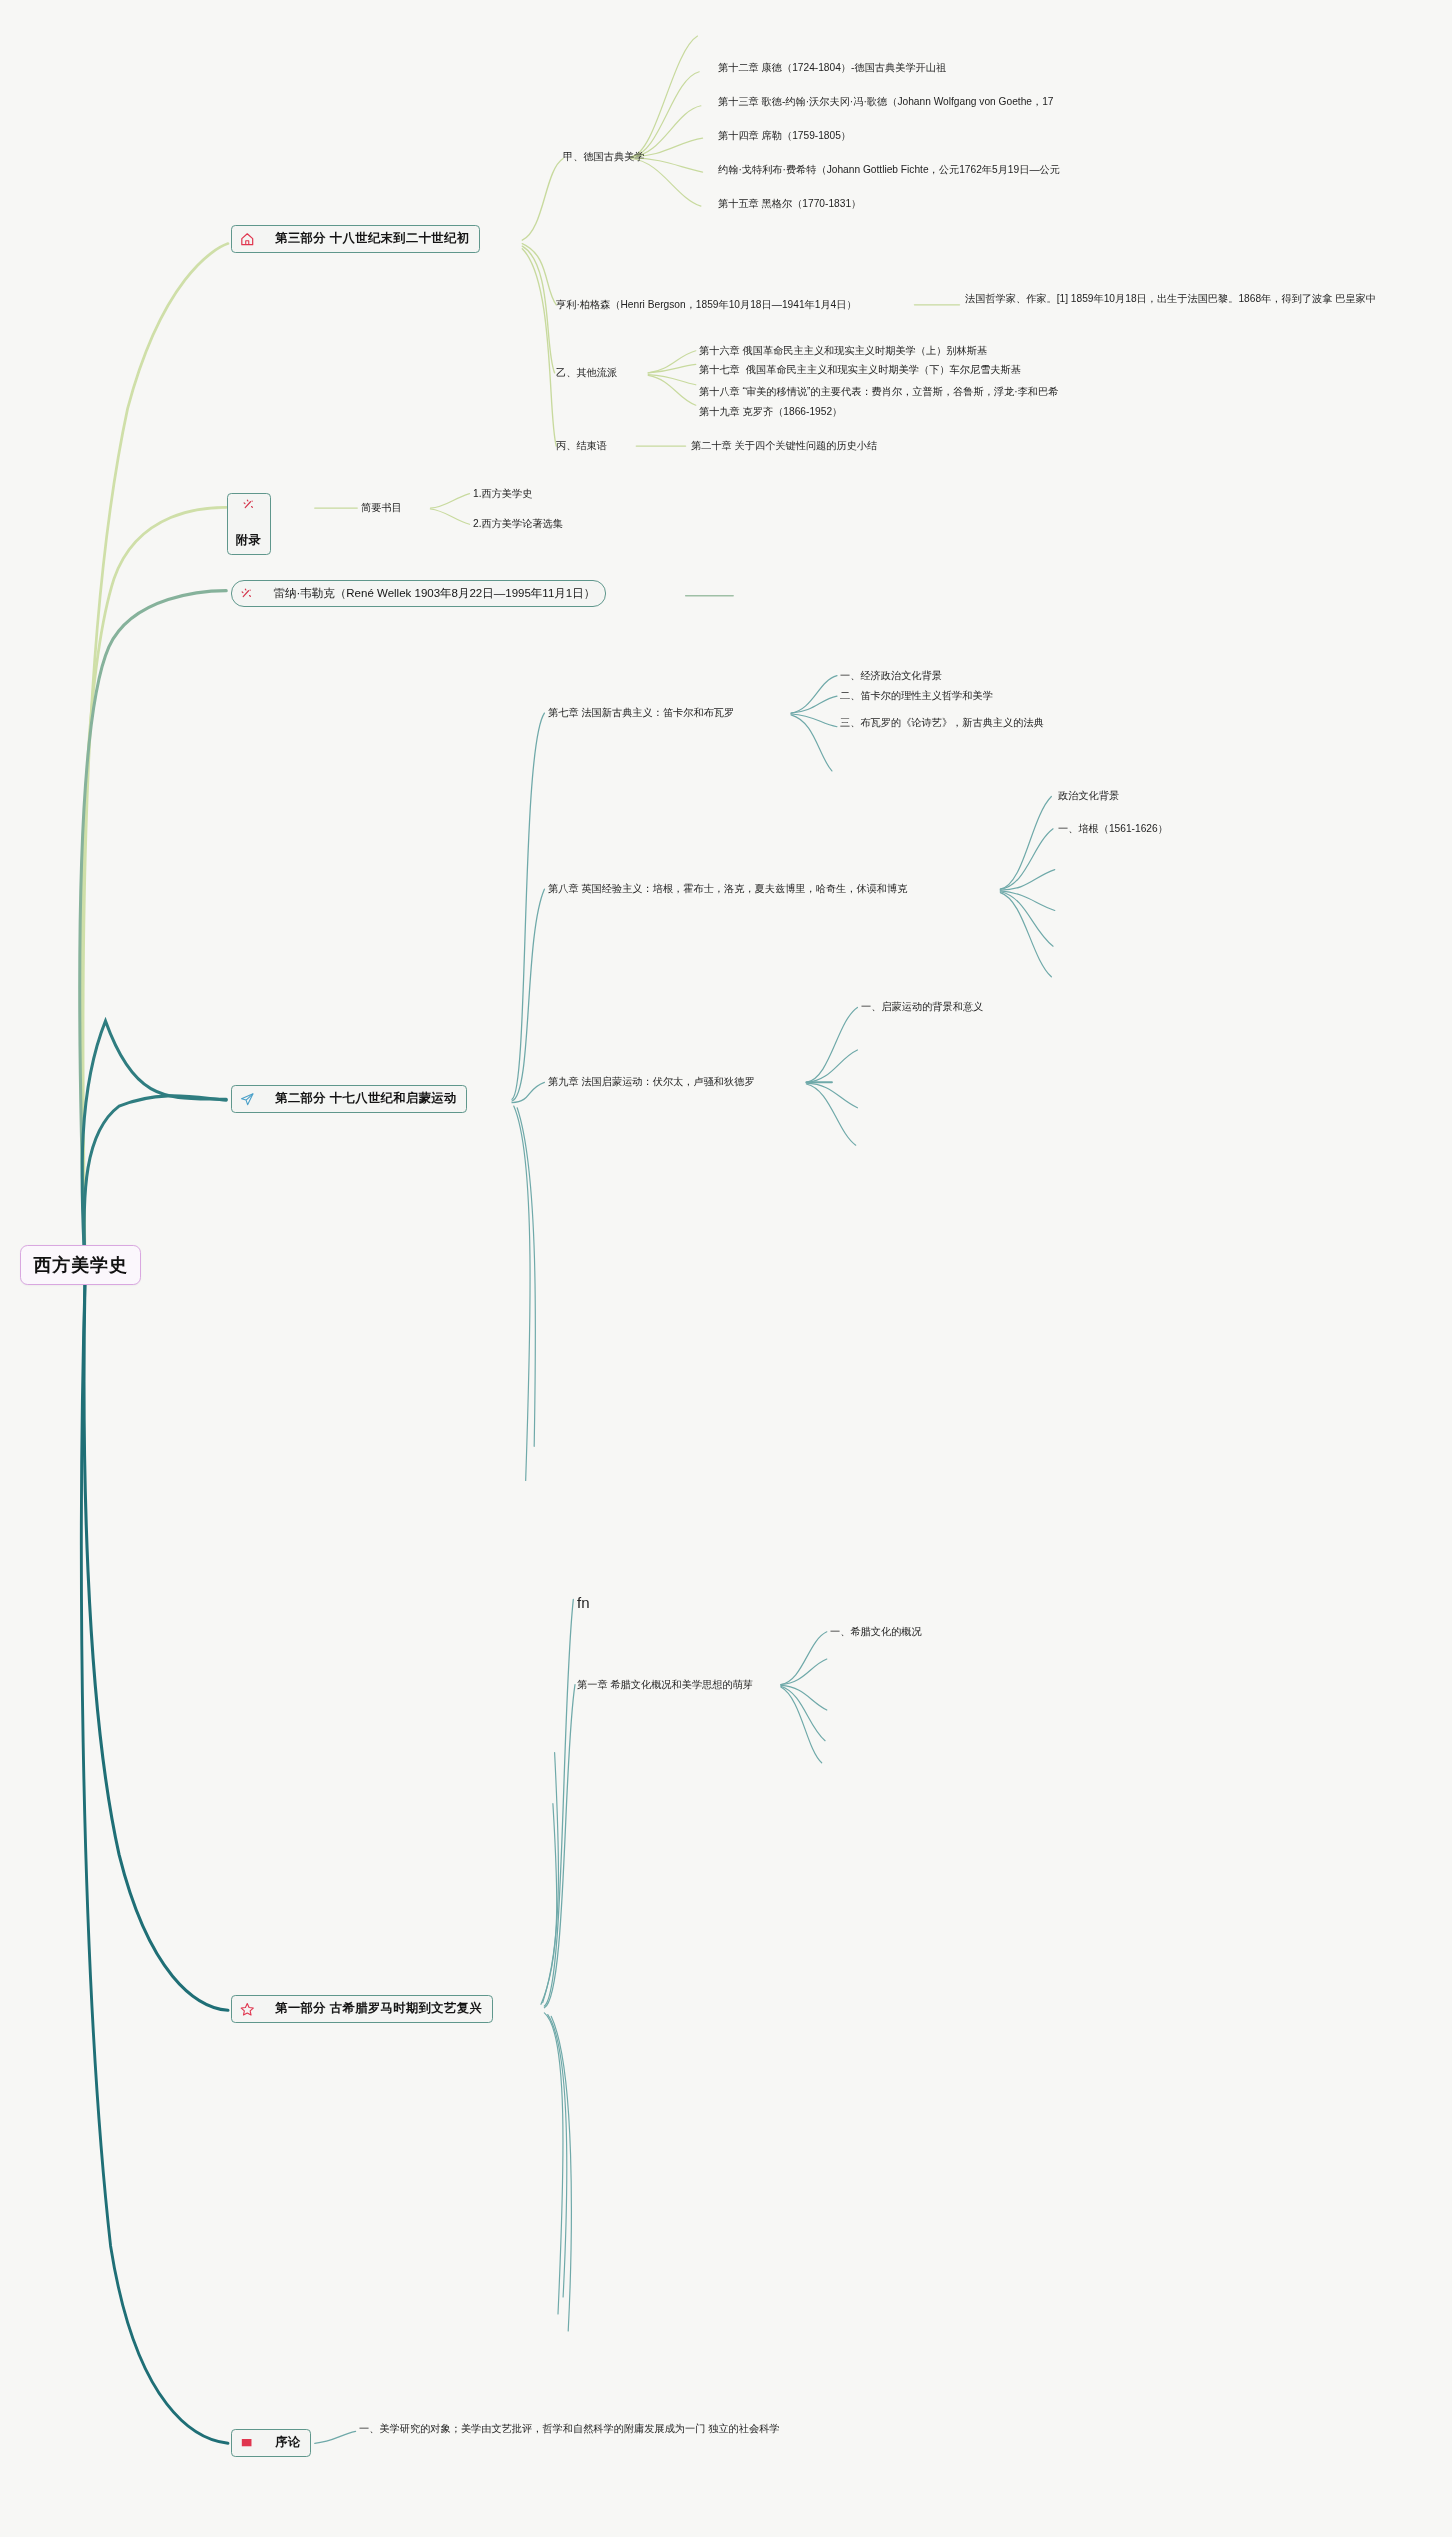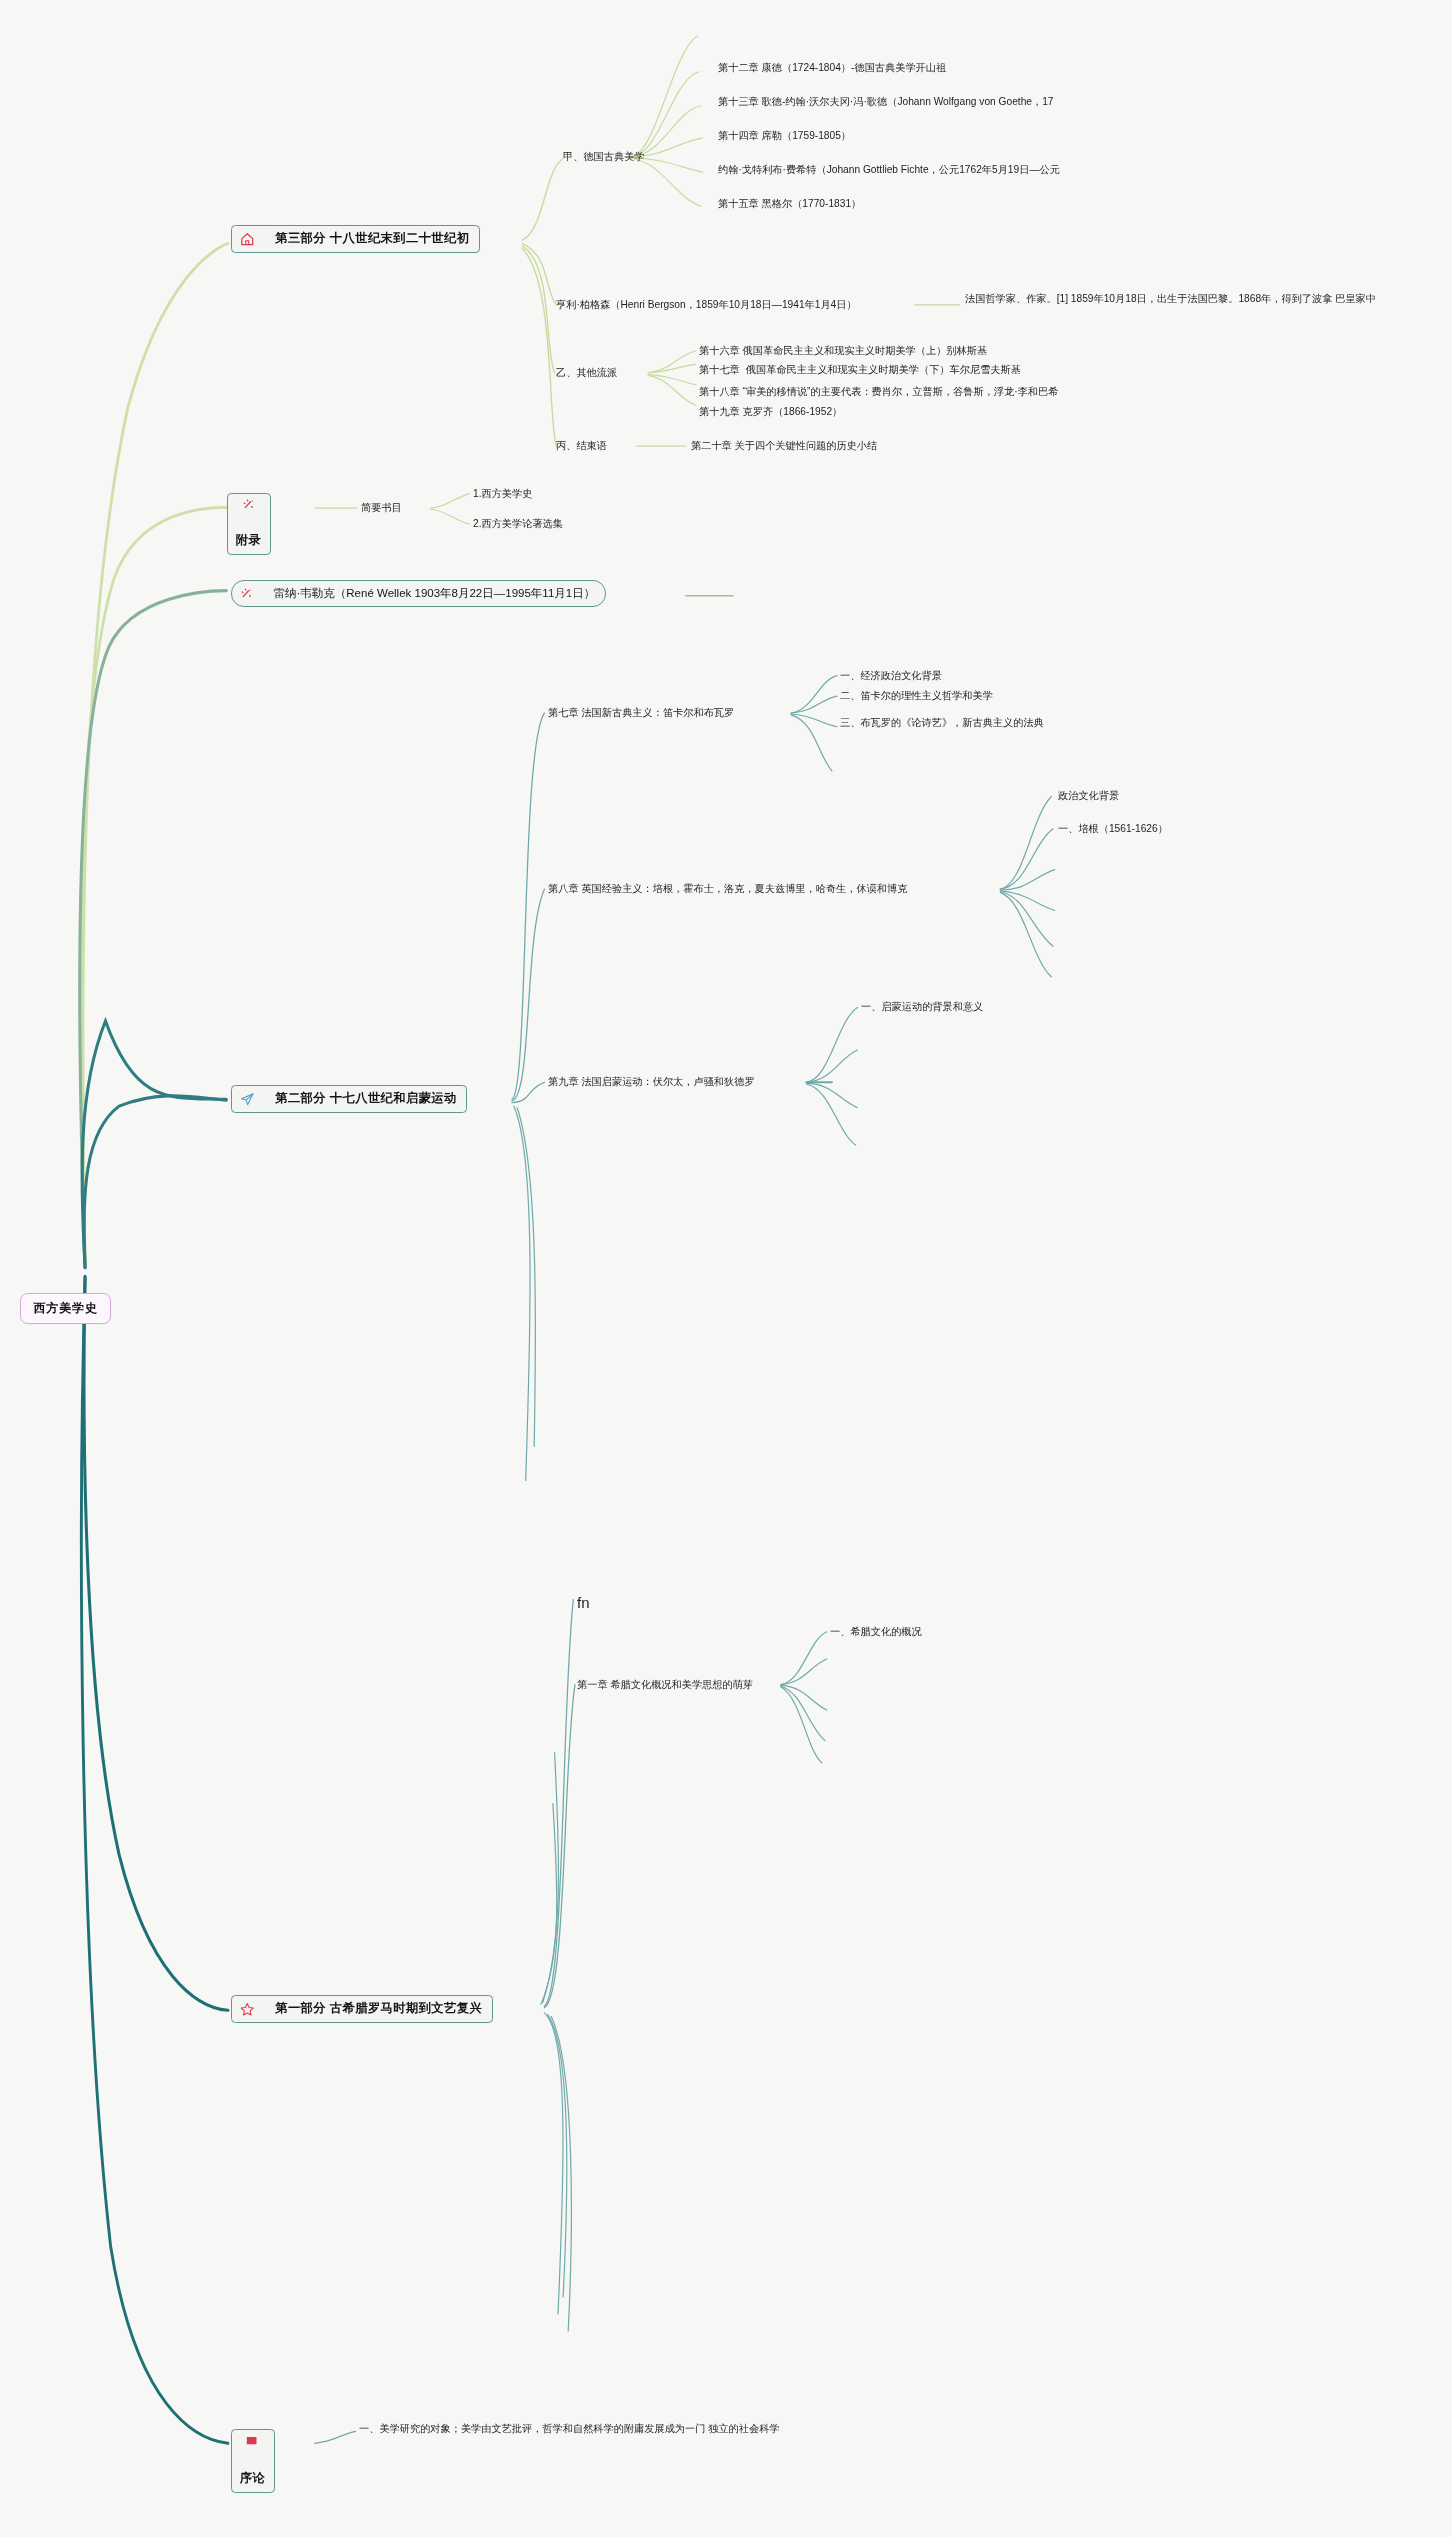--- a/index.html
+++ b/index.html
@@ -32,26 +32,25 @@
     line-height: 1.45;
     color: #1f1f1f;
   }
 
   
   .root {
     background: #fbf7fc;
     border: 1.7px solid #d9a7e0;
     border-radius: 7.7px;
     padding: 6px 12px;
-    font-size: 12px;
+    font-size: 18px;
     font-weight: 700;
     letter-spacing: 0.9px;
     color: #111;
     box-shadow: 0 0.9px 1.7px rgba(0,0,0,.04);
-    margin-top: 48px;
   }
 
   
   .lvl1 {
     background: #f4f5f3;
     border: 1.4px solid #5f978c;
     border-radius: 4.3px;
     padding: 4.3px 9.4px 4.3px 7.7px;
     font-size: 12.3px;
     font-weight: 700;
@@ -260,21 +259,21 @@
       </svg>
     </span>
     <span>第一部分 古希腊罗马时期到文艺复兴</span>
   </div>
 
   <div class="node t sm" style="left:577px; top:1592px;">fn</div>
 
   <div class="node t" style="left:577px; top:1678px;">第一章 希腊文化概况和美学思想的萌芽</div>
   <div class="node t" style="left:830px; top:1625px;">一、希腊文化的概况</div>
 
-  <div class="node lvl1" style="left:231px; top:2429px;flex-direction:column;">
+  <div class="node lvl1" style="left:231px; top:2429px;">
     <span class="ico">
       <svg width="14.5" height="14.5" viewBox="0 0 24 24">
         <rect x="3" y="5" width="16" height="12" fill="#e0364f"></rect>
       </svg>
     </span>
     <span>序论</span>
   </div>
 
   <div class="node t wrap" style="left:359px; top:2421px; width:459px;">一、美学研究的对象；美学由文艺批评，哲学和自然科学的附庸发展成为一门
 独立的社会科学</div>

